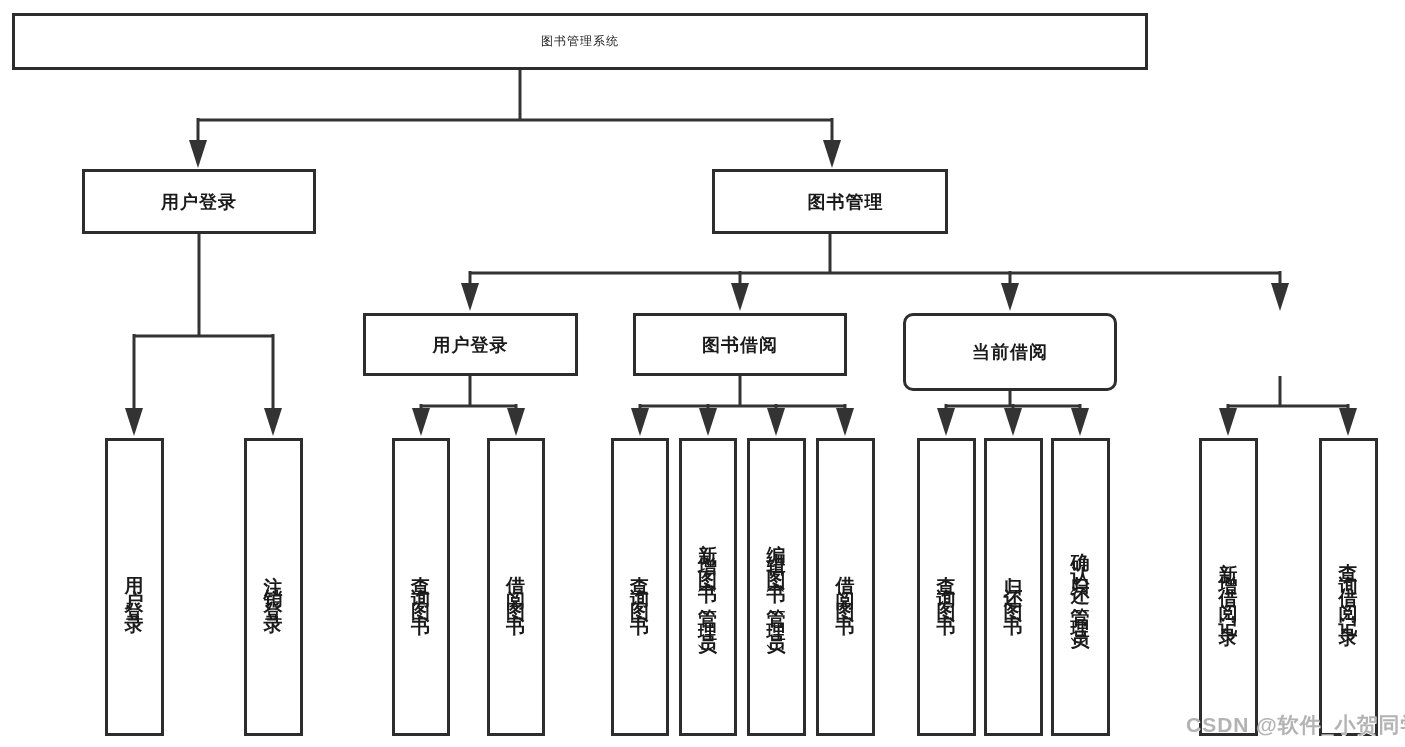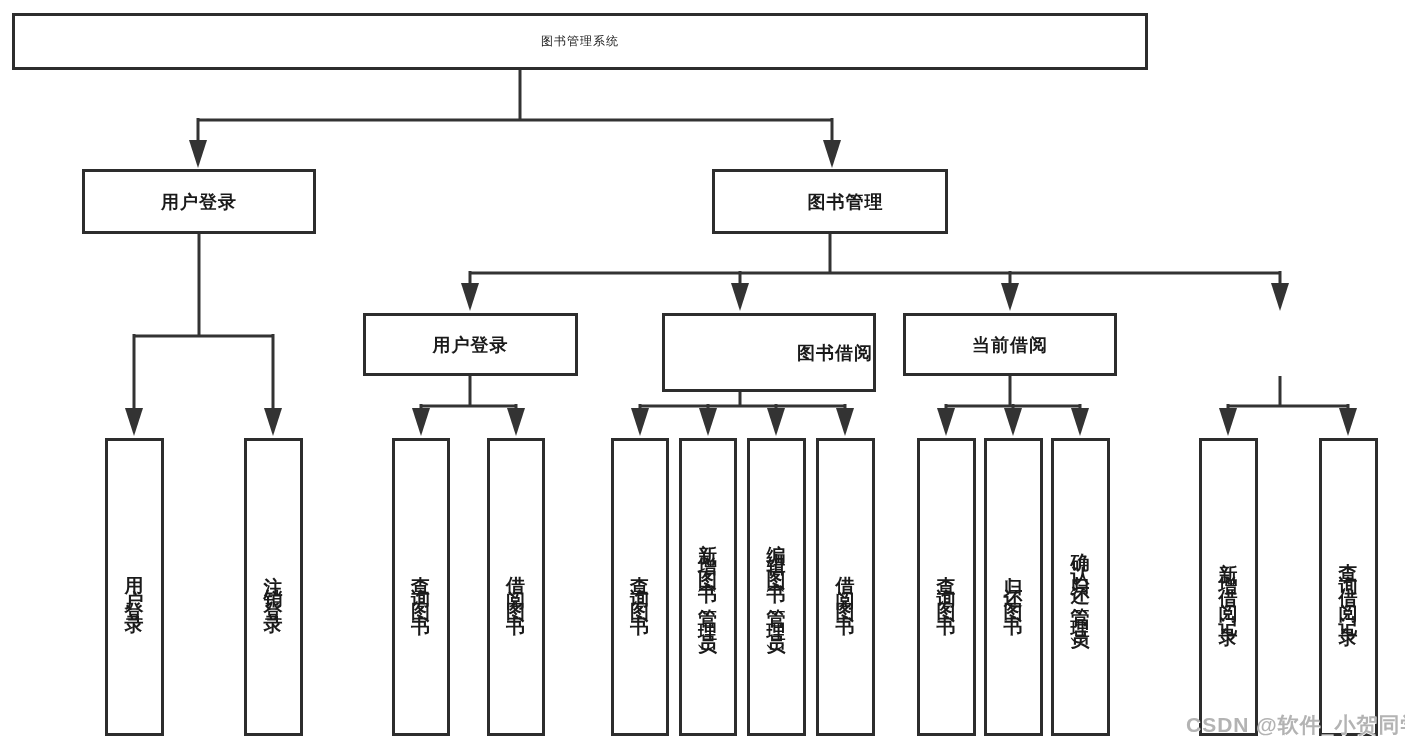--- a/index.html
+++ b/index.html
@@ -130,24 +130,24 @@
   <div class="node node--branch" style="left:82px;top:169px;width:234px;">
     <span>用户登录</span>
   </div>
   <div class="node node--branch" style="left:712px;top:169px;width:236px;padding-left:31px;">
     <span>图书管理</span>
   </div>
 
   <div class="node node--branch" style="left:363px;top:313px;width:215px;height:63px;">
     <span>用户登录</span>
   </div>
-  <div class="node node--branch" style="left:662px;top:313px;width:214px;height:79px;justify-content:flex-end;">
+  <div class="node node--branch" style="left:633px;top:313px;width:214px;height:63px;">
     <span>图书借阅</span>
   </div>
-  <div class="node node--branch" style="left:903px;top:313px;width:214px;height:63px;">
+  <div class="node node--branch" style="left:903px;top:313px;width:214px;height:78px;border-radius:10px;">
     <span>当前借阅</span>
   </div>
 
   <div class="node node--leaf" style="left:105px;">
     <span class="vtext">用户登录</span>
   </div>
   <div class="node node--leaf" style="left:244px;">
     <span class="vtext">注销登录</span>
   </div>
 

